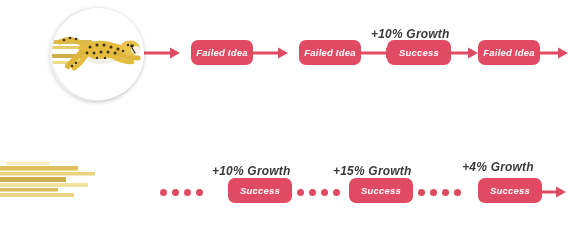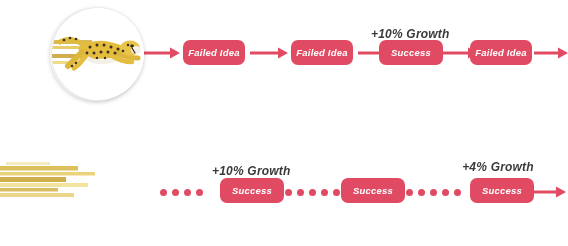--- a/index.html
+++ b/index.html
@@ -68,20 +68,21 @@
     font-weight: bold;
     font-style: italic;
     letter-spacing: 0.2px;
     display: flex;
     align-items: center;
     justify-content: center;
     height: 25px;
     box-sizing: border-box;
     white-space: nowrap;
     user-select: none;
+    margin-left: 8px;
   }
   .pill-wide { width: 62px; }
   .pill-narrow { width: 64px; }
 
   
   .growth {
     position: absolute;
     color: #3a3a3c;
     font-size: 12px;
     font-weight: bold;
@@ -271,20 +272,21 @@
   <div class="pill pill-narrow" style="left:220px; top:178px;">Success</div>
 
   <div class="dots" style="left:285px; top:188px;">
     <span class="dot"></span>
     <span class="dot"></span>
     <span class="dot"></span>
     <span class="dot"></span>
     <span class="dot"></span>
   </div>
 
+  <div class="growth" style="left:333px; top:164px; width:72px;">+15% Growth</div>
   <div class="pill pill-narrow" style="left:341px; top:178px;">Success</div>
 
   <div class="dots" style="left:406px; top:188px;">
     <span class="dot"></span>
     <span class="dot"></span>
     <span class="dot"></span>
     <span class="dot"></span>
     <span class="dot"></span>
   </div>
 

